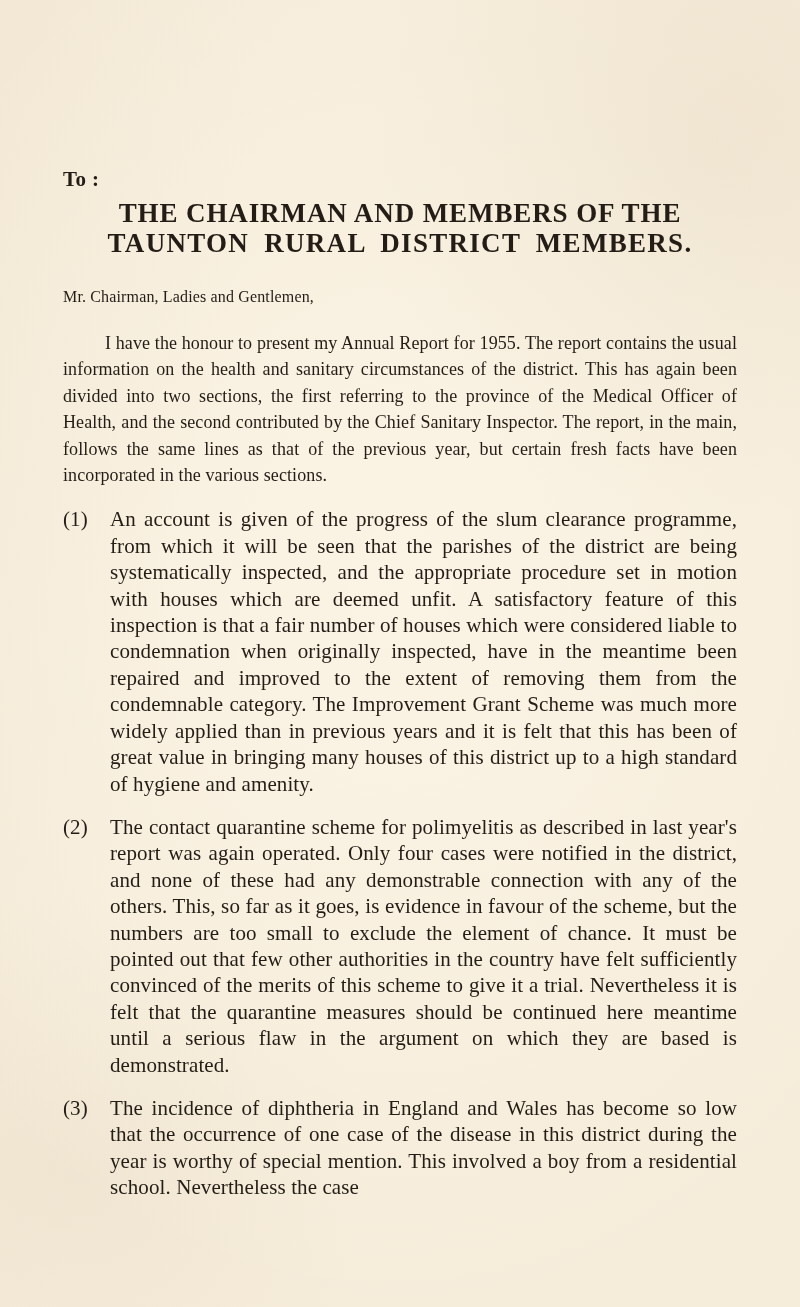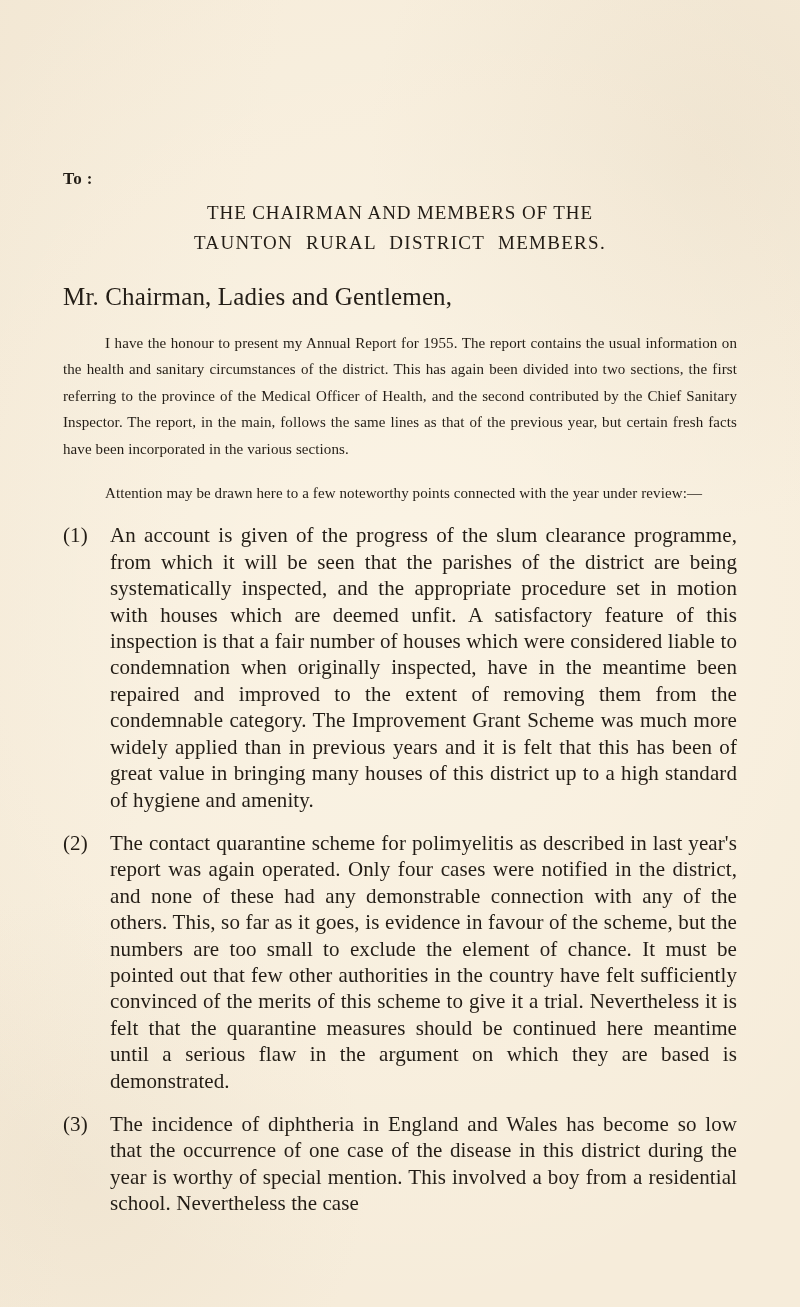--- a/index.html
+++ b/index.html
@@ -34,51 +34,52 @@
 
   .content {
     position: absolute;
     left: 63px;
     top: 166px;
     width: 674px;
   }
 
   .to-line {
     font-weight: bold;
-    font-size: 17px;
+    font-size: 21px;
     line-height: 26px;
     letter-spacing: 0.4px;
     margin: 0 0 6px 0;
   }
 
   .heading-block {
     margin: 0 0 26px 0;
   }
   .heading-line {
-    font-size: 19px;
+    font-size: 27px;
     line-height: 30px;
     letter-spacing: 0.9px;
     text-align: center;
     white-space: pre;
     margin: 0;
+    font-weight: bold;
   }
   .heading-line.wide {
     letter-spacing: 1.3px;
     word-spacing: 7px;
   }
 
   .salutation {
-    font-size: 25px;
+    font-size: 16px;
     line-height: 26px;
     margin: 0 0 20px 0;
     letter-spacing: 0.15px;
   }
 
   p.body-para {
-    font-size: 15px;
+    font-size: 18px;
     line-height: 26.4px;
     text-align: justify;
     text-align-last: left;
     margin: 0 0 18px 0;
     text-indent: 42px;
     letter-spacing: 0.1px;
     hyphens: none;
   }
   p.body-para.tight {
     margin-bottom: 16px;
@@ -127,21 +128,20 @@
 
     <div class="heading-block">
       <div class="heading-line">THE CHAIRMAN AND MEMBERS OF THE</div>
       <div class="heading-line wide">TAUNTON RURAL DISTRICT MEMBERS.</div>
     </div>
 
     <div class="salutation">Mr. Chairman, Ladies and Gentlemen,</div>
 
     <p class="body-para">I have the honour to present my Annual Report for 1955. The report contains the usual information on the health and sanitary circumstances of the district. This has again been divided into two sections, the first referring to the province of the Medical Officer of Health, and the second contributed by the Chief Sanitary Inspector. The report, in the main, follows the same lines as that of the previous year, but certain fresh facts have been incorporated in the various sections.</p>
 
-    <p class="body-para tight">Attention may be drawn here to a few noteworthy points connected with the year under review:—</p>
 
     <ol class="numbered">
       <li>
         <span class="li-marker">(1)</span>
         <span class="li-text">An account is given of the progress of the slum clearance programme, from which it will be seen that the parishes of the district are being systematically inspected, and the appropriate procedure set in motion with houses which are deemed unfit. A satisfactory feature of this inspection is that a fair number of houses which were considered liable to condemnation when originally inspected, have in the meantime been repaired and improved to the extent of removing them from the condemnable category. The Improvement Grant Scheme was much more widely applied than in previous years and it is felt that this has been of great value in bringing many houses of this district up to a high standard of hygiene and amenity.</span>
       </li>
       <li>
         <span class="li-marker">(2)</span>
         <span class="li-text">The contact quarantine scheme for polimyelitis as described in last year's report was again operated. Only four cases were notified in the district, and none of these had any demonstrable connection with any of the others. This, so far as it goes, is evidence in favour of the scheme, but the numbers are too small to exclude the element of chance. It must be pointed out that few other authorities in the country have felt sufficiently convinced of the merits of this scheme to give it a trial. Nevertheless it is felt that the quarantine measures should be continued here meantime until a serious flaw in the argument on which they are based is demonstrated.</span>
       </li>

